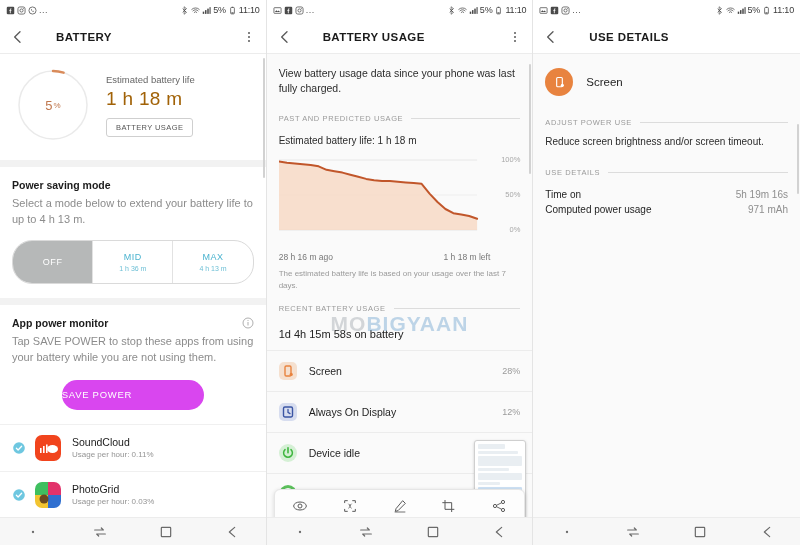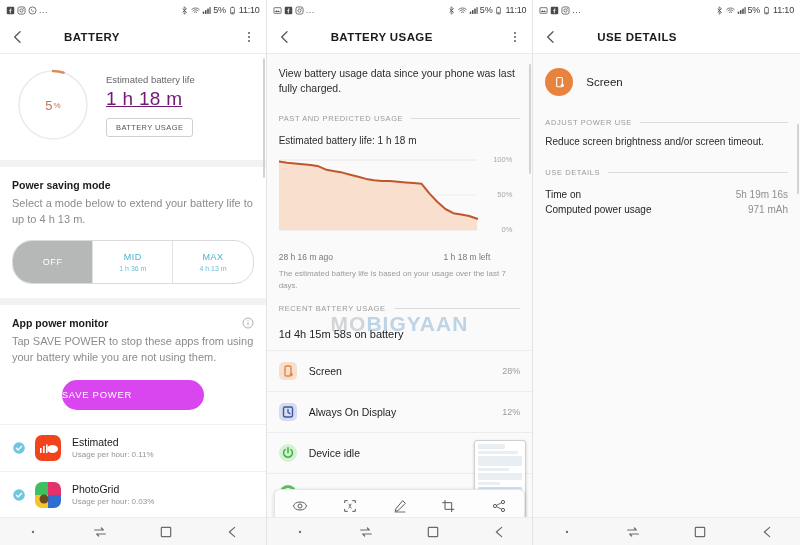--- a/index.html
+++ b/index.html
@@ -33,41 +33,41 @@
 
   
   .appbar {
     height: 34px; background: #fff;
     display: flex; align-items: center;
     padding: 0 10px;
     border-bottom: 1px solid #ececec;
   }
   .appbar .back { width: 16px; height: 16px; flex: 0 0 16px; }
   .appbar .title {
-    margin-left: 18px;
+    margin-left: 10px;
     font-size: 11.5px; font-weight: bold;
     color: #1b1b1b; letter-spacing: 0.4px; padding-left: 20px;
   }
   .appbar .more { margin-left: auto; width: 14px; height: 16px; }
 
   .body { position: relative; height: 491px; background: #fafafa; }
 
   
   .card { background: #fff; }
   .batt-top { display: flex; align-items: center; padding: 14px 12px 18px 12px; background:#fff; }
   .ring-wrap { position: relative; width: 74px; height: 74px; flex: 0 0 74px; margin-left: 4px; }
   .ring-pct {
     position: absolute; inset: 0;
     display: flex; align-items: center; justify-content: center;
     font-size: 13px; color: #c0784f;
   }
   .ring-pct small { font-size: 8px; margin-left: 1px; }
   .batt-info { margin-left: 16px; }
   .batt-label { font-size: 9.5px; color: #666; margin-bottom: 3px; }
-  .batt-time { font-size: 19px; color: #701a75; font-weight: normal; letter-spacing: 0.3px; text-decoration: underline; }
+  .batt-time { font-size: 19px; color: #a16207; font-weight: normal; letter-spacing: 0.3px; }
   .batt-usage-btn {
     margin-top: 8px; display: inline-block;
     border: 1px solid #cfcfcf; border-radius: 3px;
     padding: 4px 9px; font-size: 7.5px; color: #555;
     letter-spacing: 0.4px; background: #fff;
   }
   .sep { height: 7px; background: #f2f2f2; }
 
   .sec { background: #fff; padding: 12px 12px 14px 12px; }
   .sec-title { font-size: 10.5px; color: #1b1b1b; font-weight: bold; }
@@ -122,21 +122,21 @@
     font-size: 7.5px; color: #9a9a9a; letter-spacing: 0.6px; justify-content: center;
   }
   .divhead .ln { flex: 1; height: 1px; background: #dcdcdc; margin-left: 8px; }
   .chart-title { padding: 8px 12px 2px 12px; font-size: 10px; color: #2c2c2c; }
   .chart-box { position: relative; height: 96px; margin: 4px 12px 0 12px; }
   .chart-ax {
     position: absolute; right: 0; top: 0;
     width: 30px; height: 100%;
     font-size: 7.5px; color: #a8a8a8;
   }
-  .chart-ax span { position: absolute; right: 8px; }
+  .chart-ax span { position: absolute; right: 0; }
   .chart-foot {
     display: flex; justify-content: space-between;
     padding: 4px 42px 0 12px;
     font-size: 8.5px; color: #777;
   }
   .chart-note { padding: 6px 12px 0 12px; font-size: 8px; color: #9a9a9a; line-height: 1.45; }
   .onbatt { padding: 11px 12px 10px 12px; font-size: 11px; color: #222; background:#fafafa; }
   .usage-row {
     display: flex; align-items: center;
     padding: 11px 12px; border-top: 1px solid #ececec;
@@ -325,21 +325,21 @@
           </svg>
         <div class="app-ico" style="background:#f1441d">
           <svg viewBox="0 0 26 26" width="26" height="26">
               <rect x="5" y="13" width="1.6" height="5" fill="#fff"></rect>
               <rect x="8" y="11" width="1.6" height="7" fill="#fff"></rect>
               <rect x="11" y="9.5" width="1.6" height="8.5" fill="#fff"></rect>
               <ellipse cx="17.5" cy="14" rx="5.5" ry="4" fill="#fff"></ellipse>
             </svg>
         </div>
         <div class="app-txt">
-          <div class="app-name">Estimated</div>
+          <div class="app-name">SoundCloud</div>
           <div class="app-sub">Usage per hour: 0.11%</div>
         </div>
       </div>
 
       <div class="app-row">
         <svg class="chk" viewBox="0 0 24 24">
             <circle cx="12" cy="12" r="10" fill="#6ec7e0"></circle>
             <path d="M7.5 12.4l3 3 6-6.4" stroke="#fff" stroke-width="2.2" fill="none" stroke-linecap="round" stroke-linejoin="round"></path>
           </svg>
         <div class="app-ico">

